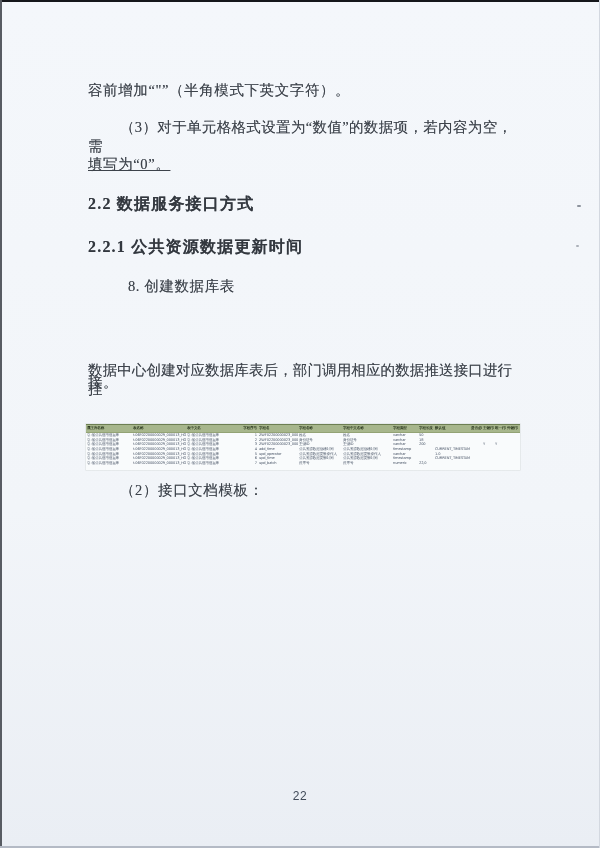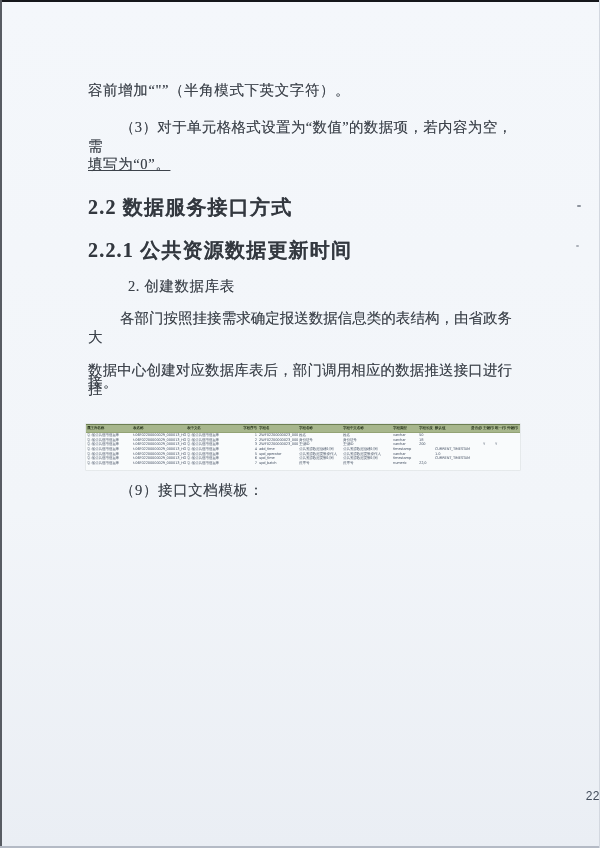--- a/index.html
+++ b/index.html
@@ -16,23 +16,23 @@
   .edge-right{position:absolute;top:0;right:0;bottom:0;width:1px;background:#d3d8e0;}
   .speck{position:absolute;background:#8d939d;border-radius:1px;}
   .speck.s1{left:577px;top:205px;width:4px;height:2px;}
   .speck.s2{left:576px;top:245px;width:3px;height:2px;opacity:.7;}
 
   .tline{position:absolute;font-size:14.5px;letter-spacing:.6px;white-space:nowrap;
          text-shadow:0 0 .4px rgba(60,66,76,.55);}
   .tline.just{white-space:normal;width:424px;text-align:justify;text-align-last:justify;
               text-justify:inter-ideograph;letter-spacing:0;}
   .indent2{text-indent:32px;}
-  .heading{position:absolute;font-weight:700;font-size:20px;letter-spacing:1.2px;
+  .heading{position:absolute;font-weight:700;font-size:16px;letter-spacing:1.2px;
            color:#33383f;white-space:nowrap;text-shadow:0 0 .4px rgba(45,50,60,.6);}
-  .pagenum{position:absolute;top:789px;left:0;width:600px;text-align:right;
+  .pagenum{position:absolute;top:789px;left:0;width:600px;text-align:center;
            font-family:"Liberation Sans","DejaVu Sans",sans-serif;
            font-size:12px;color:#414b59;letter-spacing:.5px;}
 
   
   .shot{position:absolute;left:86px;top:424px;width:434px;height:46px;
         background:#f9fbfc;box-shadow:0 0 0 .5px rgba(170,178,170,.35);}
   .mini-table{width:434px;font-family:"DejaVu Sans",sans-serif;font-size:3.6px;
               color:#4a5668;}
   .mt-row{display:flex;height:4.7px;line-height:4.7px;overflow:hidden;}
   .mt-row.header{height:7px;line-height:7px;color:#2d3a20;font-weight:700;
@@ -56,23 +56,22 @@
   <div class="tline" style="left:88px;top:81px;">容前增加“"”（半角模式下英文字符）。</div>
 
   <div class="tline just indent2" style="left:88px;top:118px;">（3）对于单元格格式设置为“数值”的数据项，若内容为空，需</div>
 
   <div class="tline" style="left:88px;top:155px;text-decoration:underline;">填写为“0”。</div>
 
   <div class="heading" style="left:88px;top:194px;">2.2 数据服务接口方式</div>
 
   <div class="heading" style="left:88px;top:237px;">2.2.1 公共资源数据更新时间</div>
 
-  <div class="tline" style="left:128px;top:277px;">2. 创建数据库表</div>
-
-  <div class="tline just indent2" style="left:88px;top:309px;">各部门按照挂接需求确定报送数据信息类的表结构，由省政务大</div>
+  <div class="tline" style="left:128px;top:277px;">8. 创建数据库表</div>
+
 
   <div class="tline just" style="left:88px;top:361px;">数据中心创建对应数据库表后，部门调用相应的数据推送接口进行挂</div>
 
   <div class="tline" style="left:88px;top:373px;">接。</div>
 
 
   <div class="shot">
     <div class="mini-table" id="mini-table">
         <div class="mt-row header" style="background: rgb(167, 182, 140);">
           <div class="mt-cell" style="width: 46px;">属主库名称</div>
@@ -198,17 +197,17 @@
           <div class="mt-cell" style="width: 16px;">22,0</div>
           <div class="mt-cell" style="width: 36px;"></div>
           <div class="mt-cell" style="width: 12px;"></div>
           <div class="mt-cell" style="width: 12px;"></div>
           <div class="mt-cell" style="width: 12px;"></div>
           <div class="mt-cell" style="width: 12px;"></div>
         </div>
       </div>
   </div>
 
-  <div class="tline" style="left:120px;top:481px;">（9）接口文档模板：</div>
+  <div class="tline" style="left:120px;top:481px;">（2）接口文档模板：</div>
 
   <div class="pagenum">22</div>
 
 </div>
 
 </body></html>

